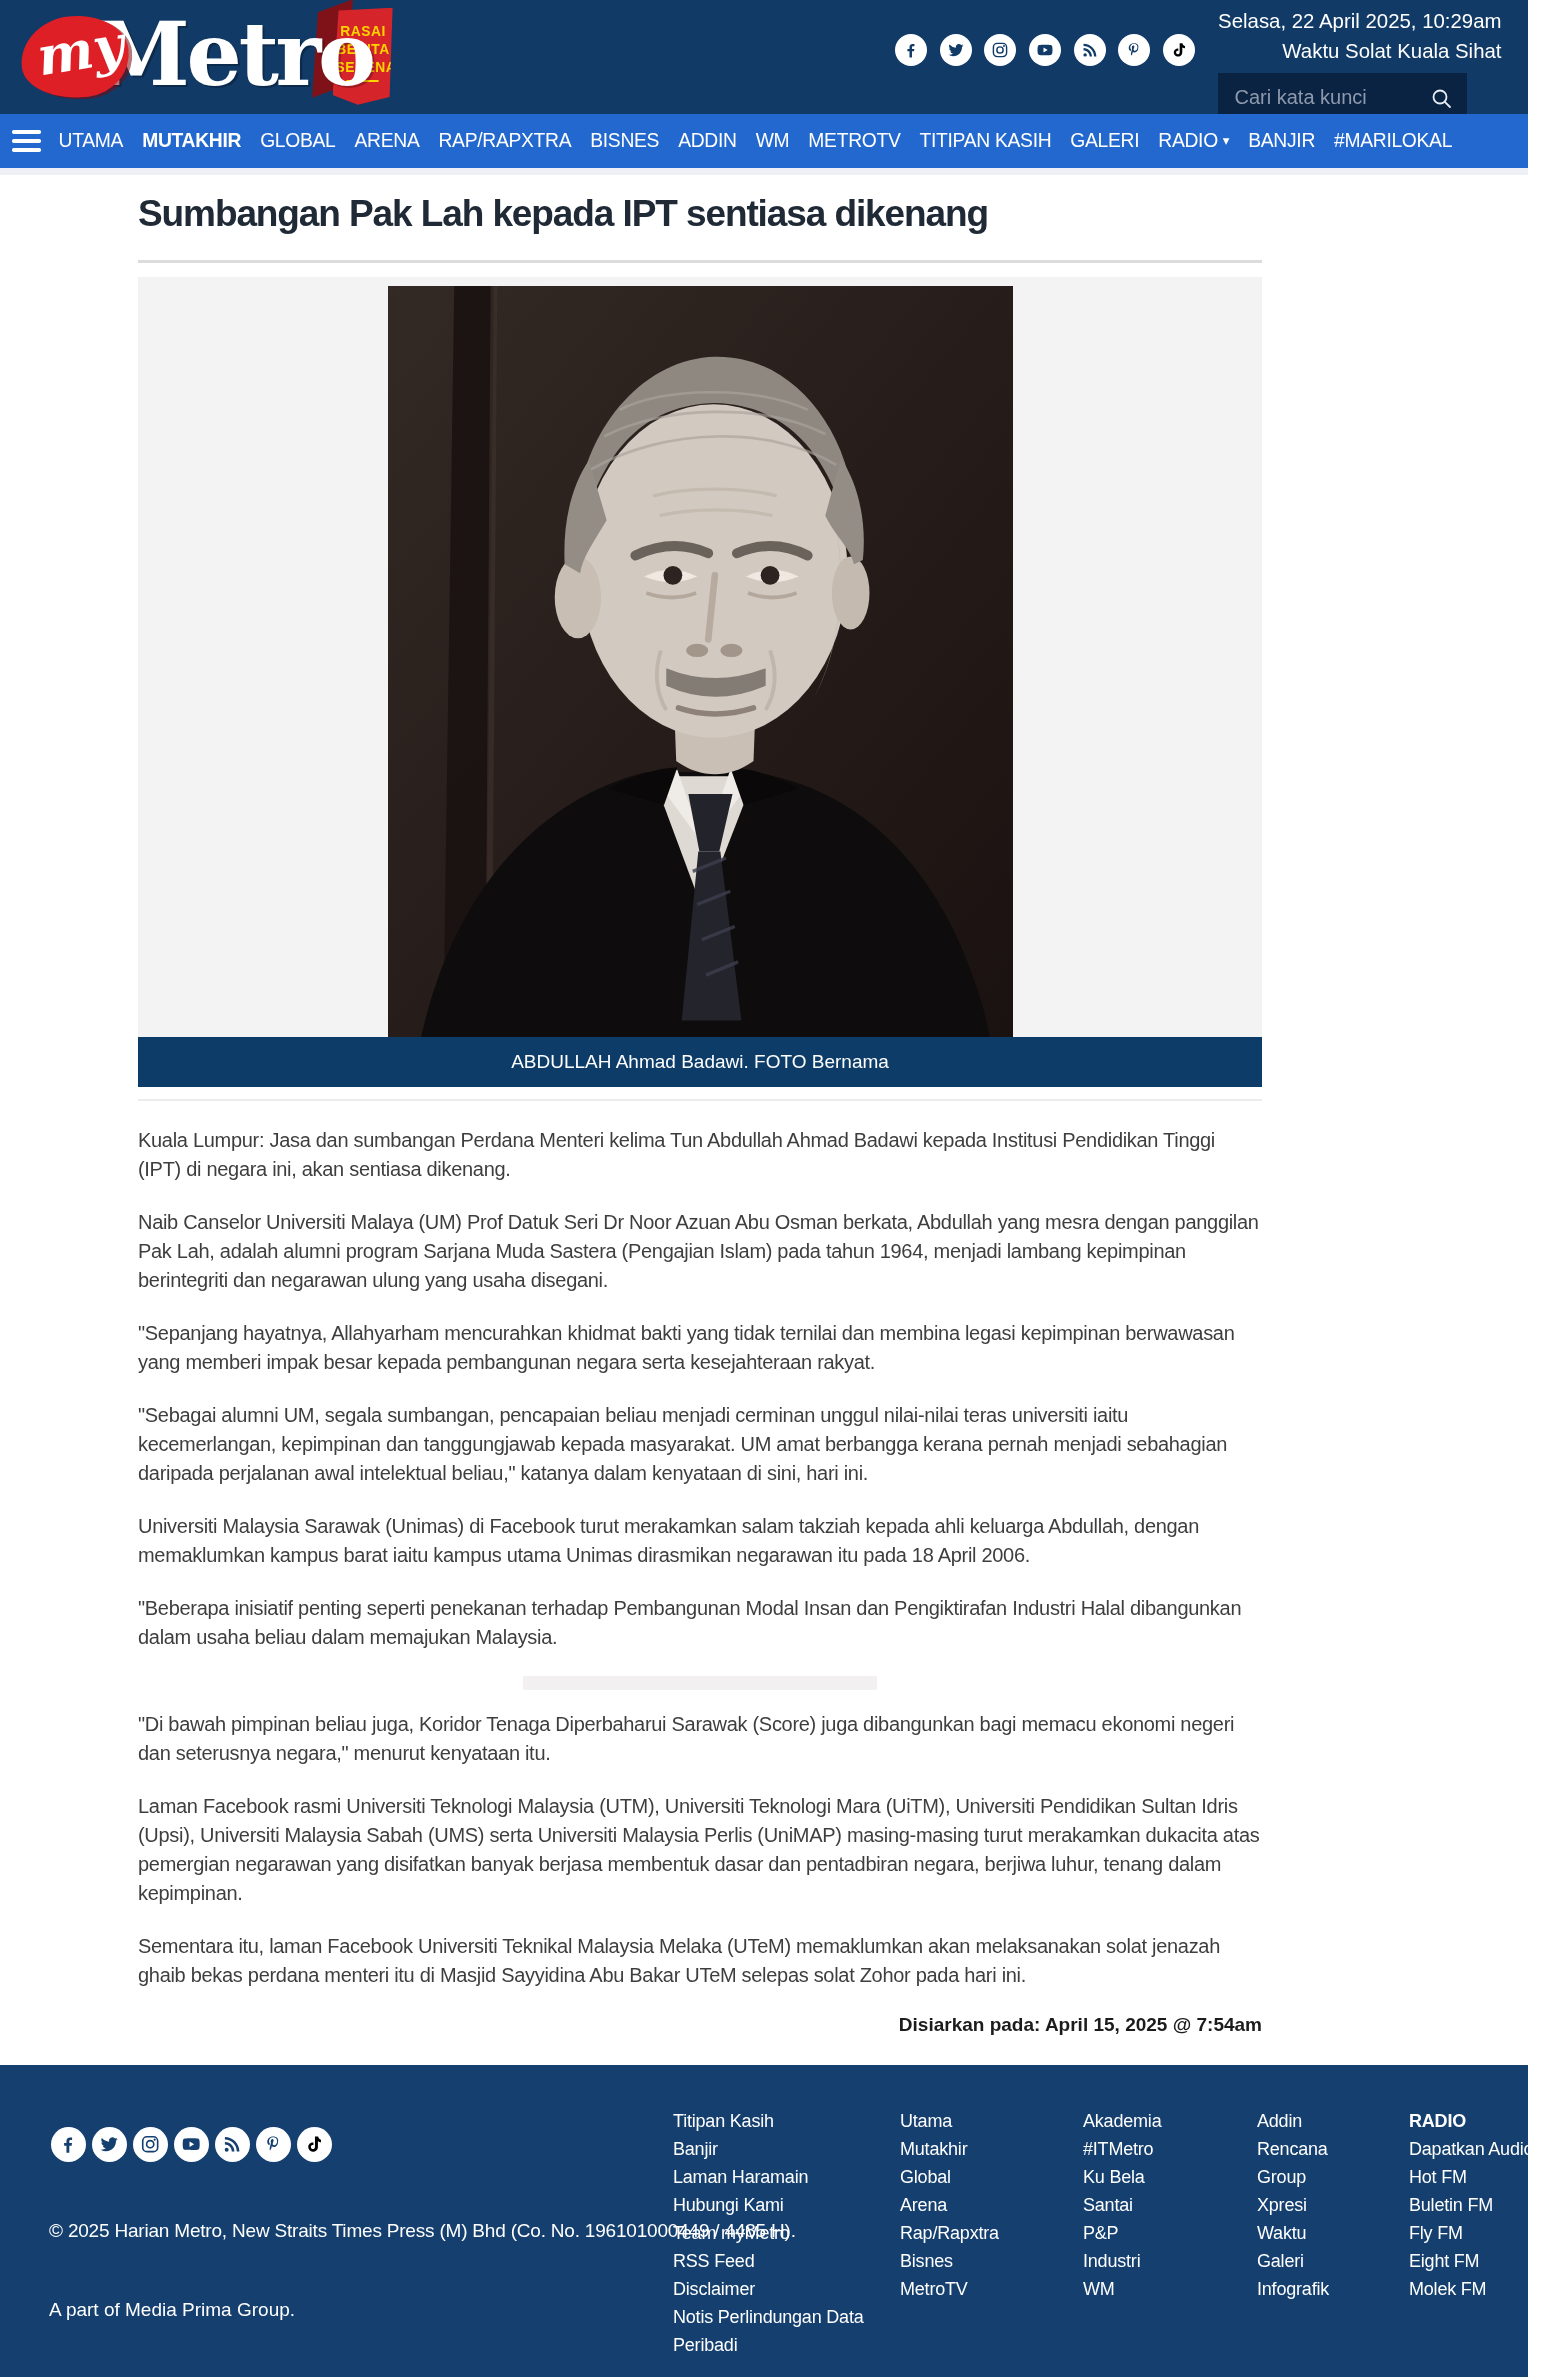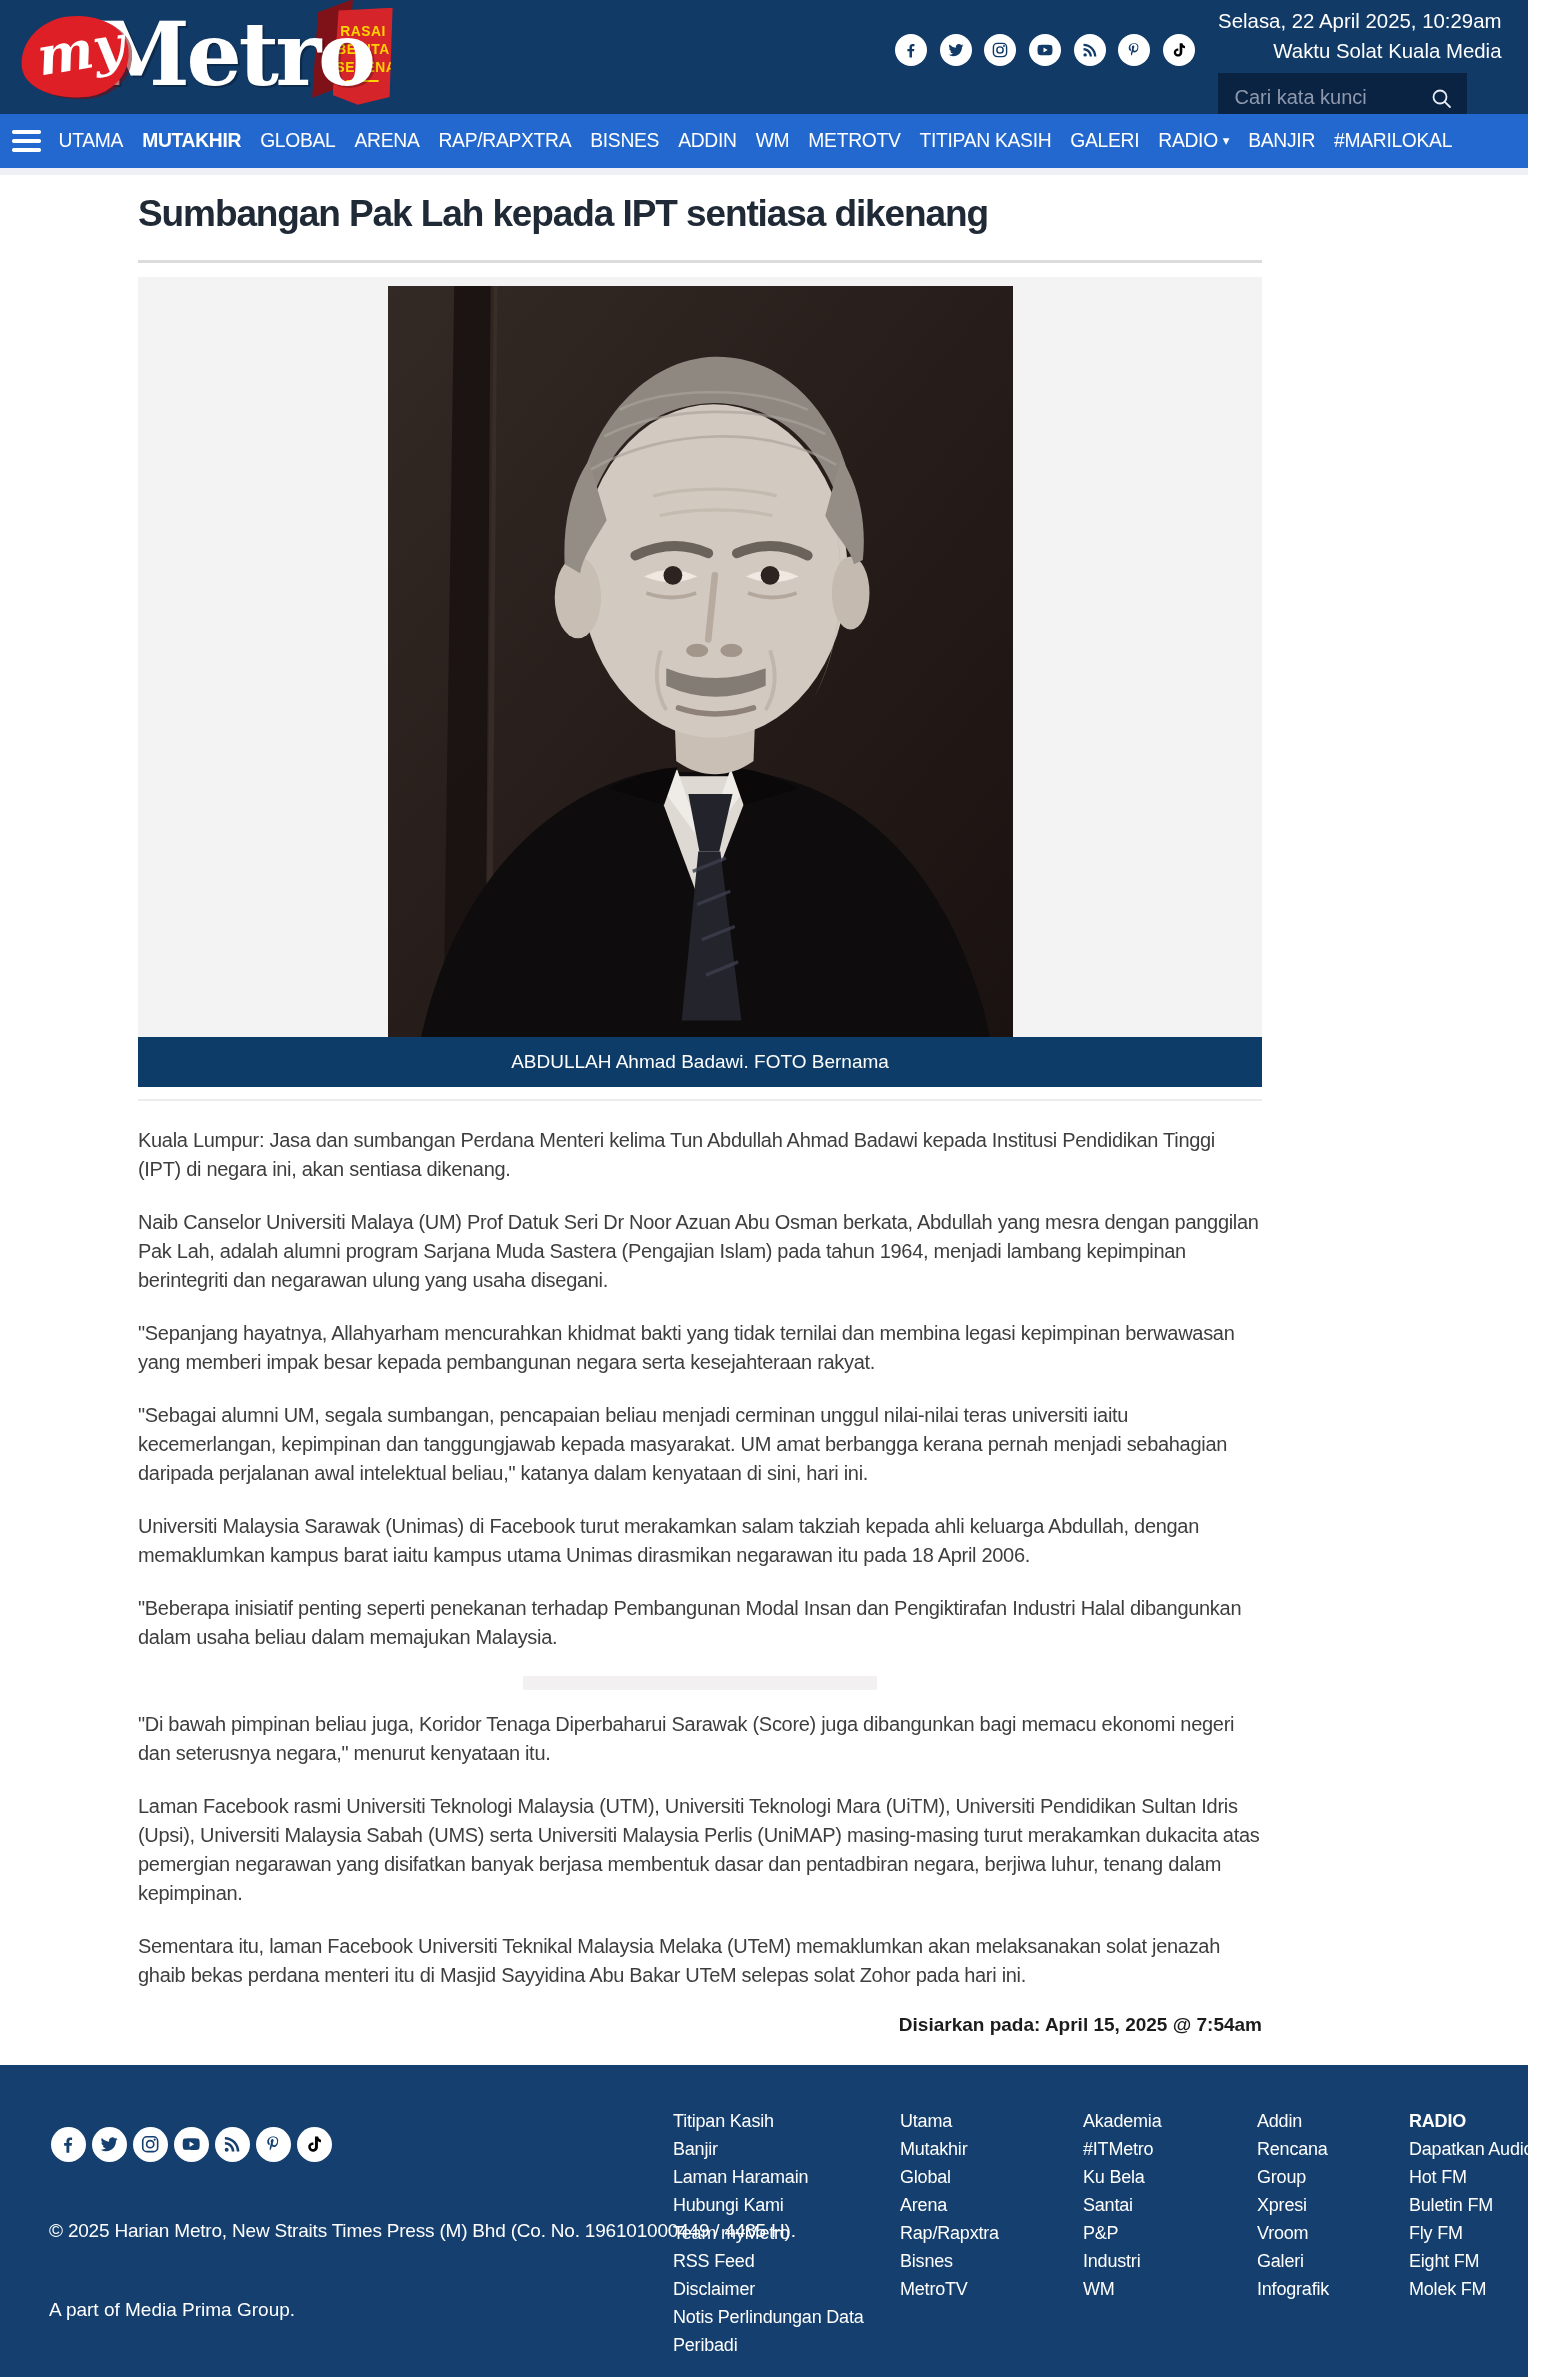--- a/index.html
+++ b/index.html
@@ -153,21 +153,21 @@
       <a class="s-circle tiktok">
         <span class="icon">
           <svg viewBox="0 0 24 24" fill="currentColor">
             <path d="M16.6 3c.36 1.9 1.54 3.3 3.4 3.64v3.06c-1.3.05-2.47-.3-3.6-1.04v6.2c0 3.9-3.1 6.1-6.1 5.96-2.9-.13-5.3-2.5-5.3-5.5 0-3.2 2.7-5.7 6.1-5.4v3.1c-.4-.06-.8-.04-1.2.06-1.2.3-1.9 1.2-1.8 2.4.1 1.2 1.1 2.2 2.4 2.2 1.4 0 2.4-1 2.4-2.5V3h3.7z"></path>
           </svg>
         </span>
       </a>
     </div>
   <div class="header-right">
     <div class="header-datetime">Selasa, 22 April 2025, 10:29am</div>
-    <a class="prayer-link">Waktu Solat Kuala Media</a>
+    <a class="prayer-link">Waktu Solat Kuala Sihat</a>
     <div class="search-box">
       <input placeholder="Cari kata kunci" style="">
       <button class="search-btn">
         <span class="icon">
           <svg viewBox="0 0 24 24" fill="none" stroke="currentColor" stroke-width="1.8">
               <circle cx="11" cy="11" r="6.5"></circle>
               <path d="M15.8 15.8 21 21" stroke-linecap="round"></path>
             </svg>
         </span>
       </button>
@@ -370,21 +370,21 @@
         <a>Santai</a>
         <a>P&amp;P</a>
         <a>Industri</a>
         <a>WM</a>
       </div>
       <div class="f-col" style="left: 1257px;">
         <a>Addin</a>
         <a>Rencana</a>
         <a>Group</a>
         <a>Xpresi</a>
-        <a>Vroom</a>
+        <a>Waktu</a>
         <a>Galeri</a>
         <a>Infografik</a>
       </div>
       <div class="f-col" style="left: 1409px;">
         <div class="col-header">RADIO</div>
         <a>Dapatkan Audio+</a>
         <a>Hot FM</a>
         <a>Buletin FM</a>
         <a>Fly FM</a>
         <a>Eight FM</a>

